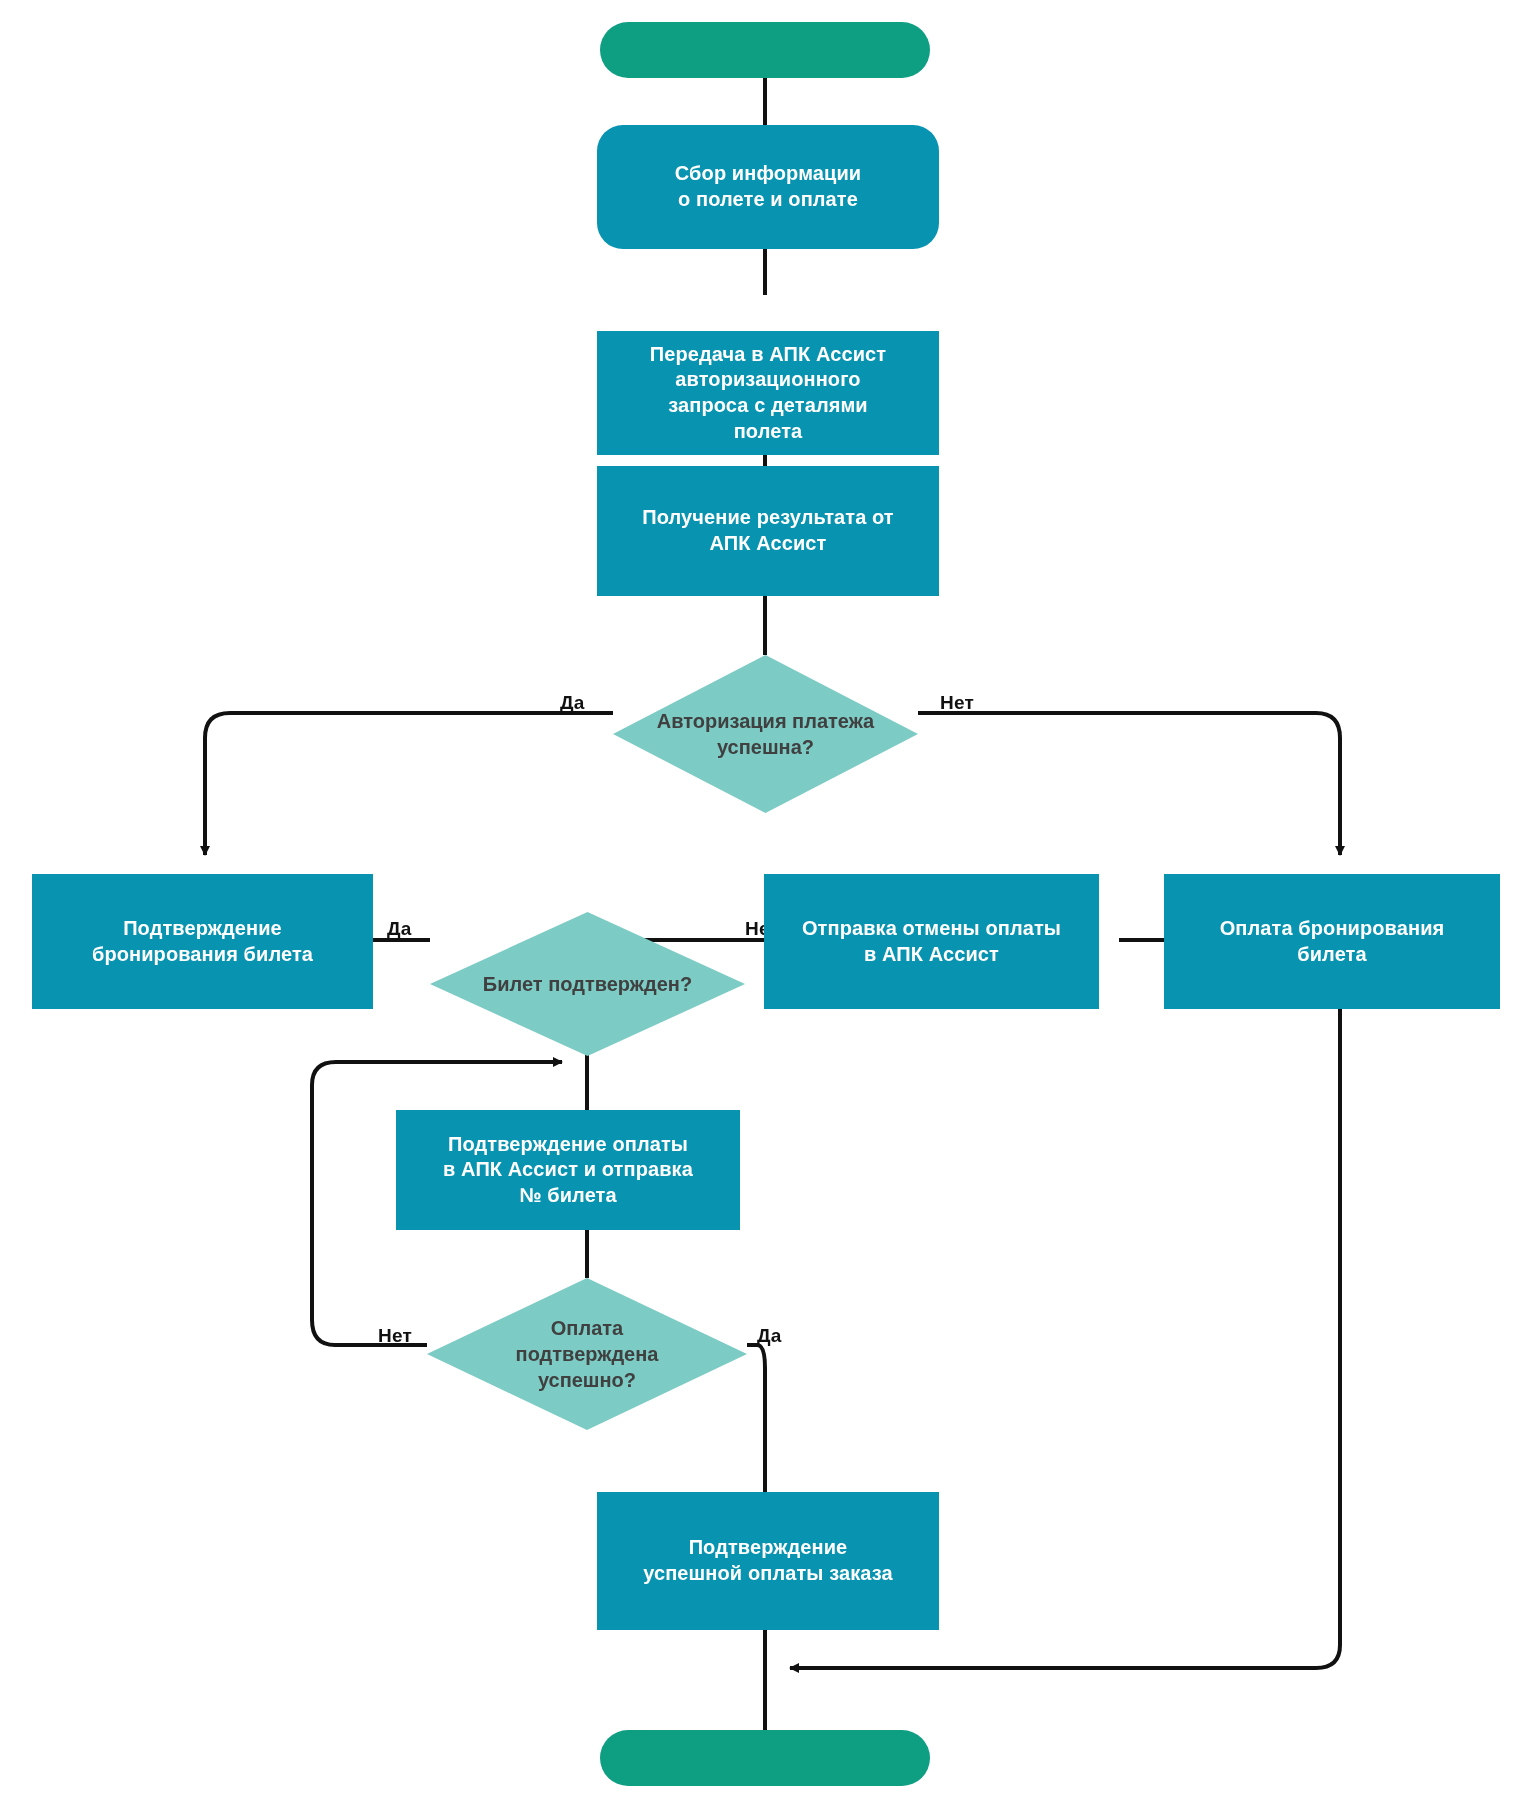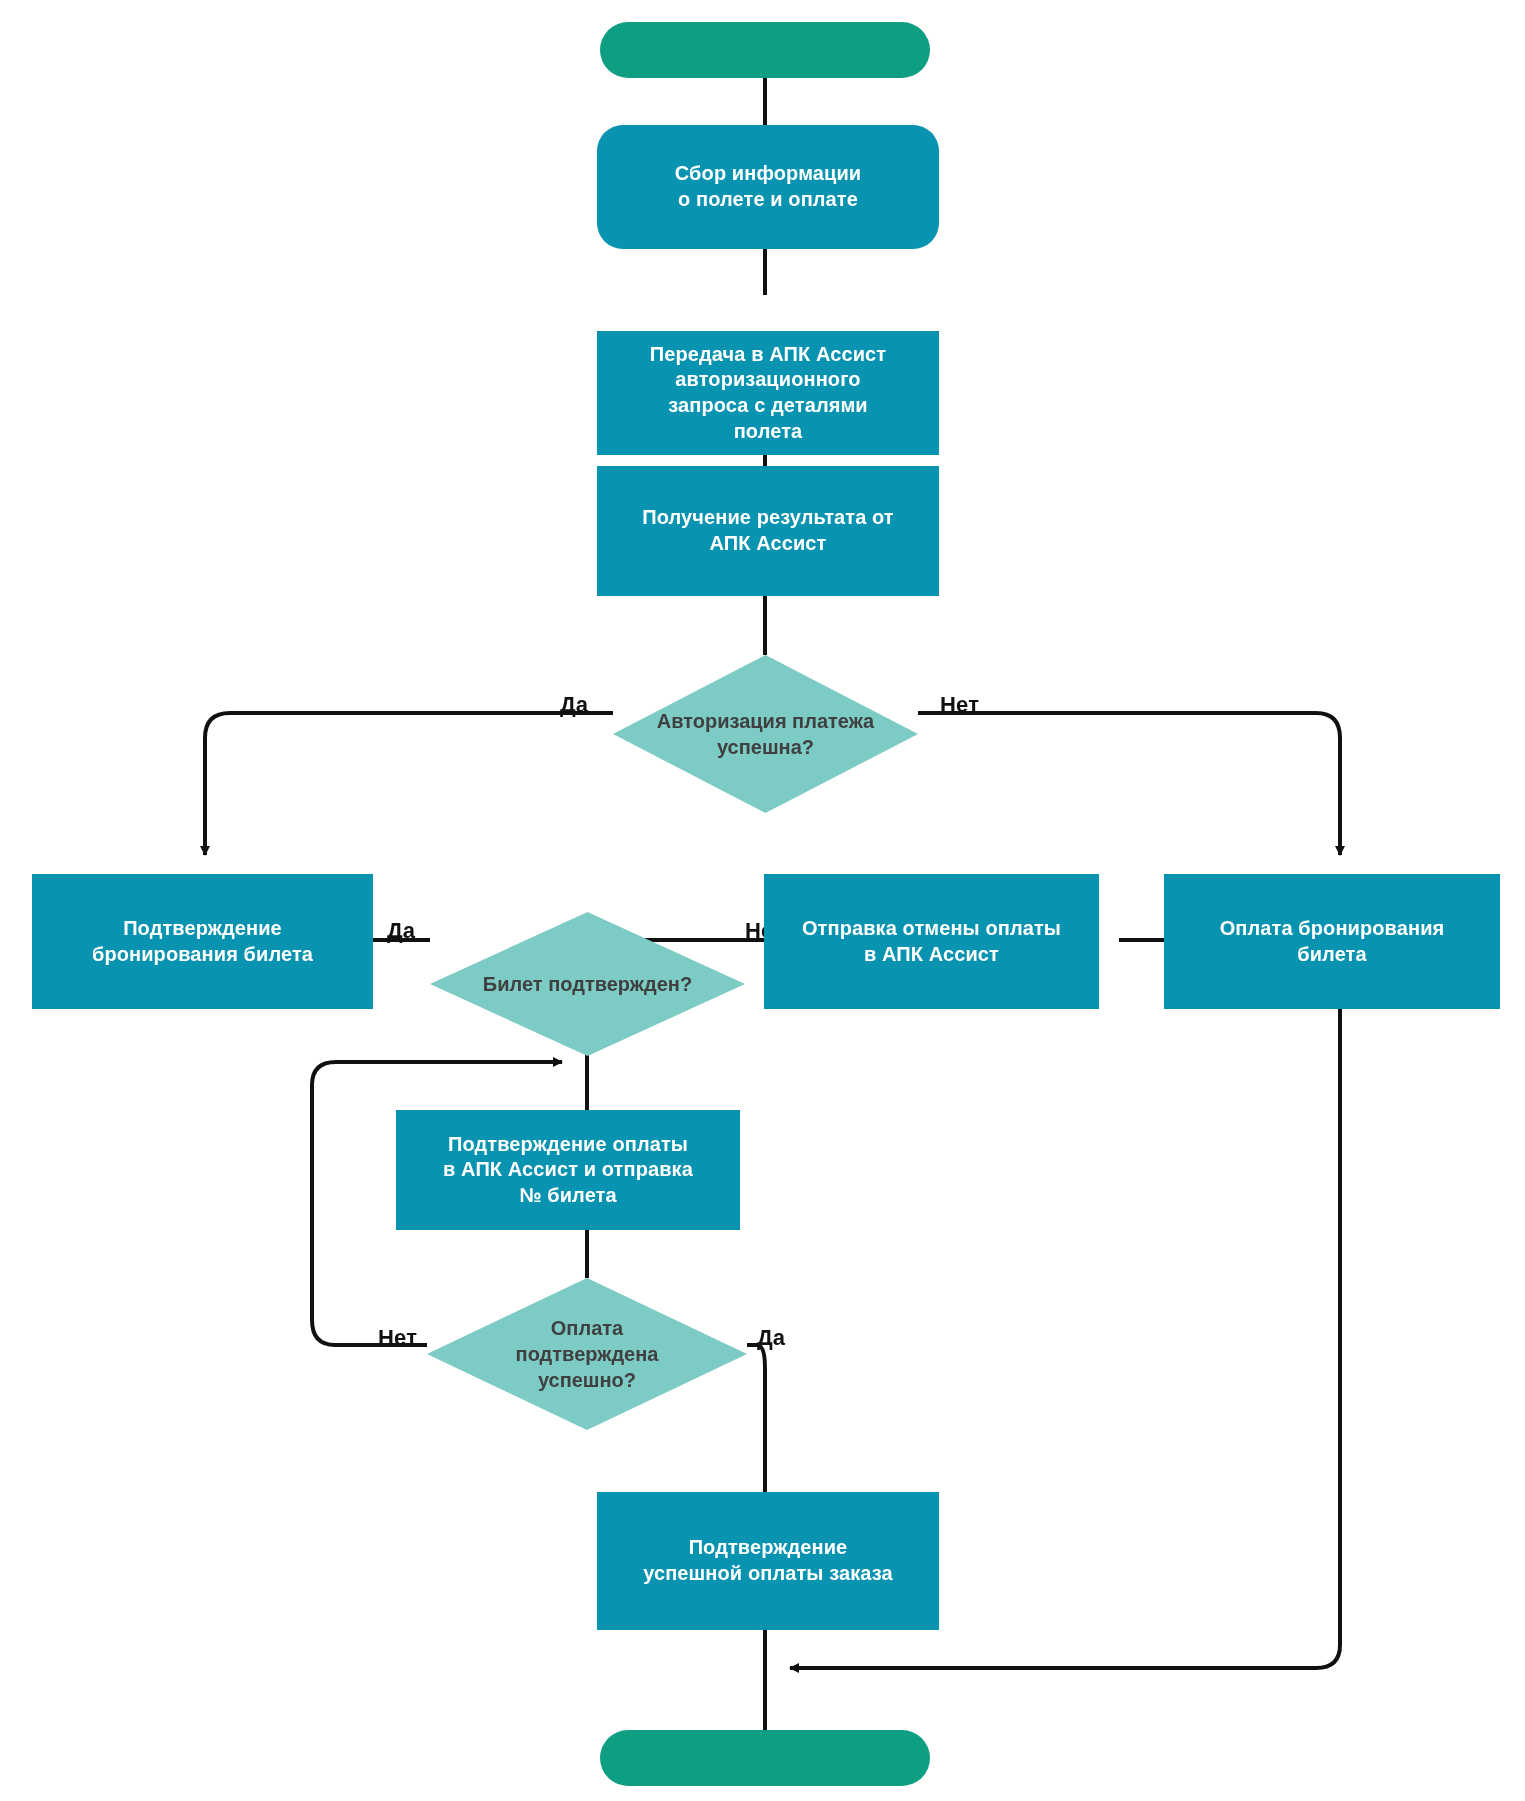--- a/index.html
+++ b/index.html
@@ -68,21 +68,21 @@
     font-weight: bold;
     font-size: 20px;
     text-align: center;
     line-height: 1.3;
     width: 86%;
   }
   .edge-label {
     position: absolute;
     color: #111111;
     font-weight: bold;
-    font-size: 22px;
+    font-size: 19px;
     white-space: nowrap;
     letter-spacing: 0.2px;
   }
   .nl {
     display: block;
   }
 </style>
 </head>
 <body>
 

